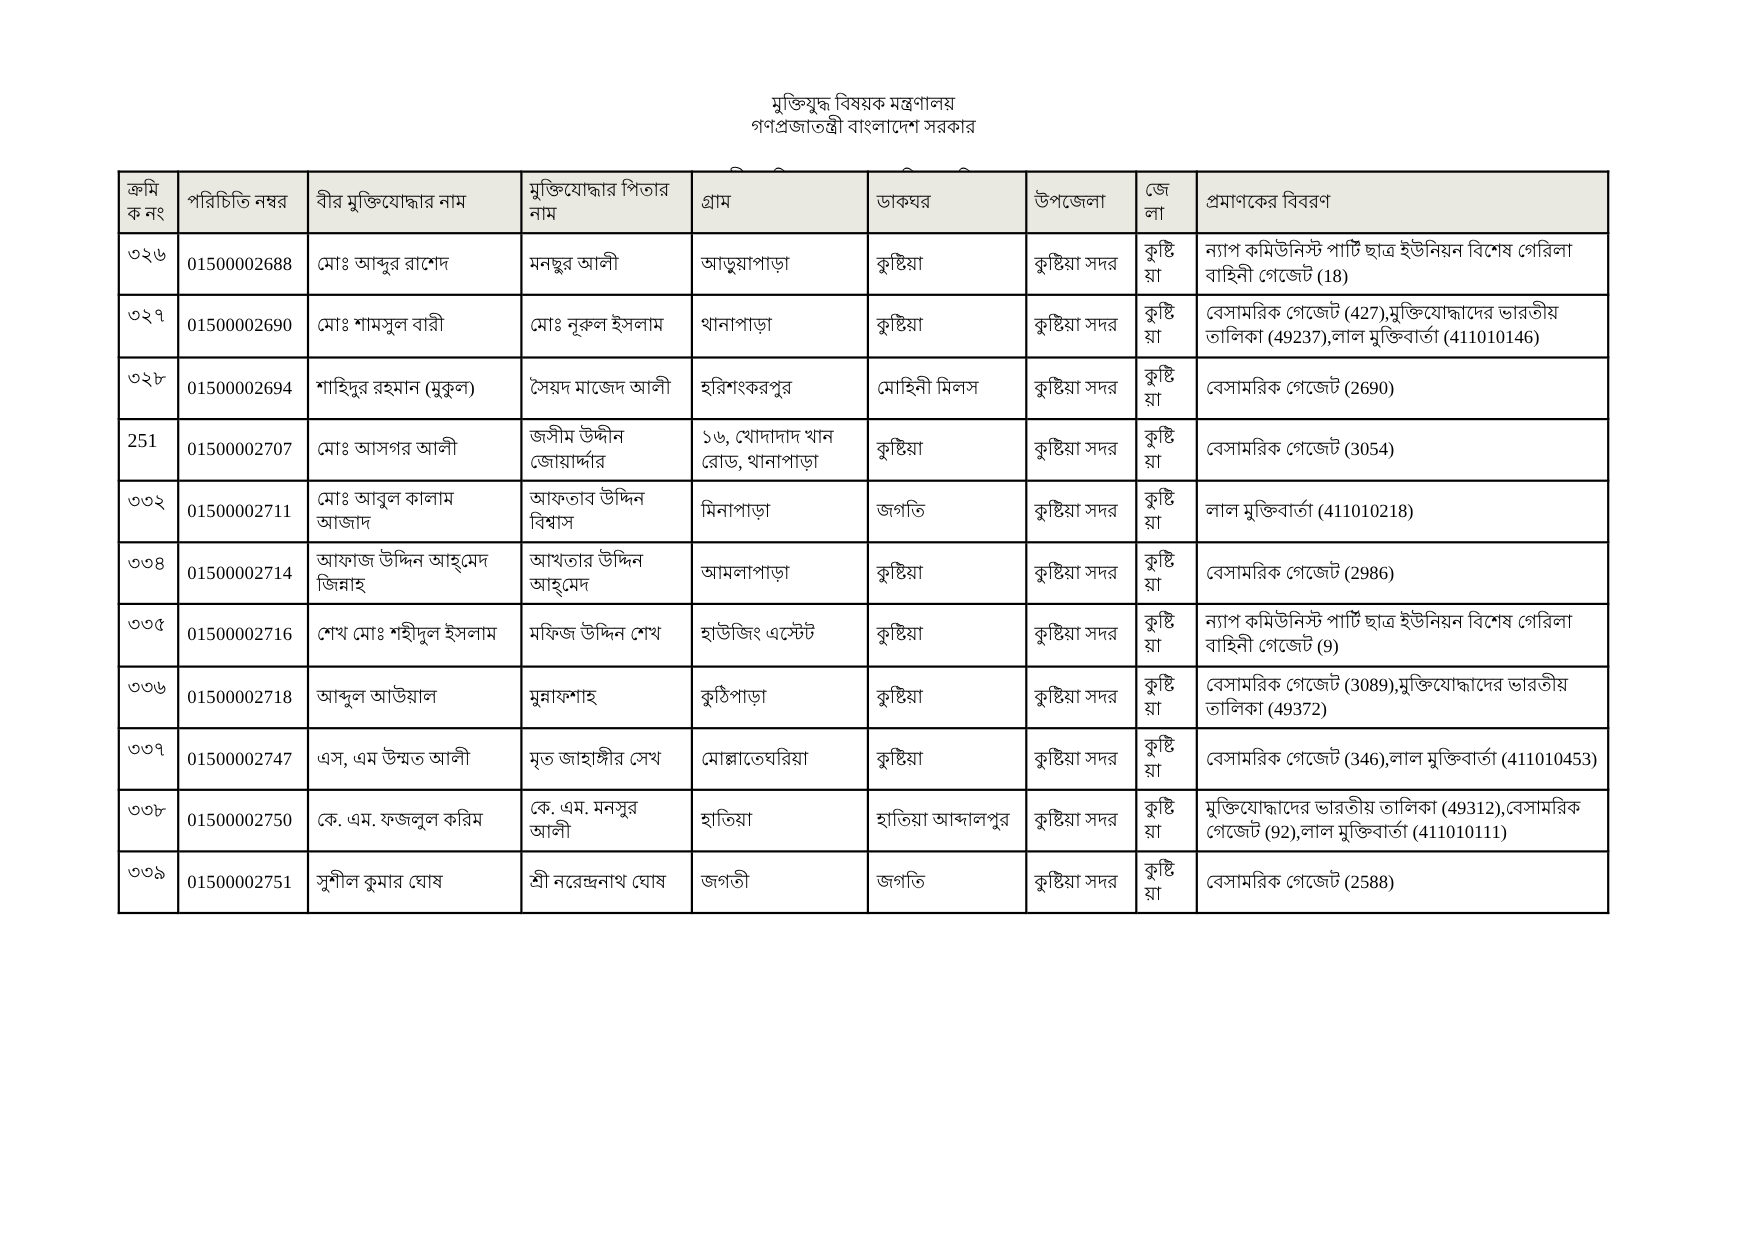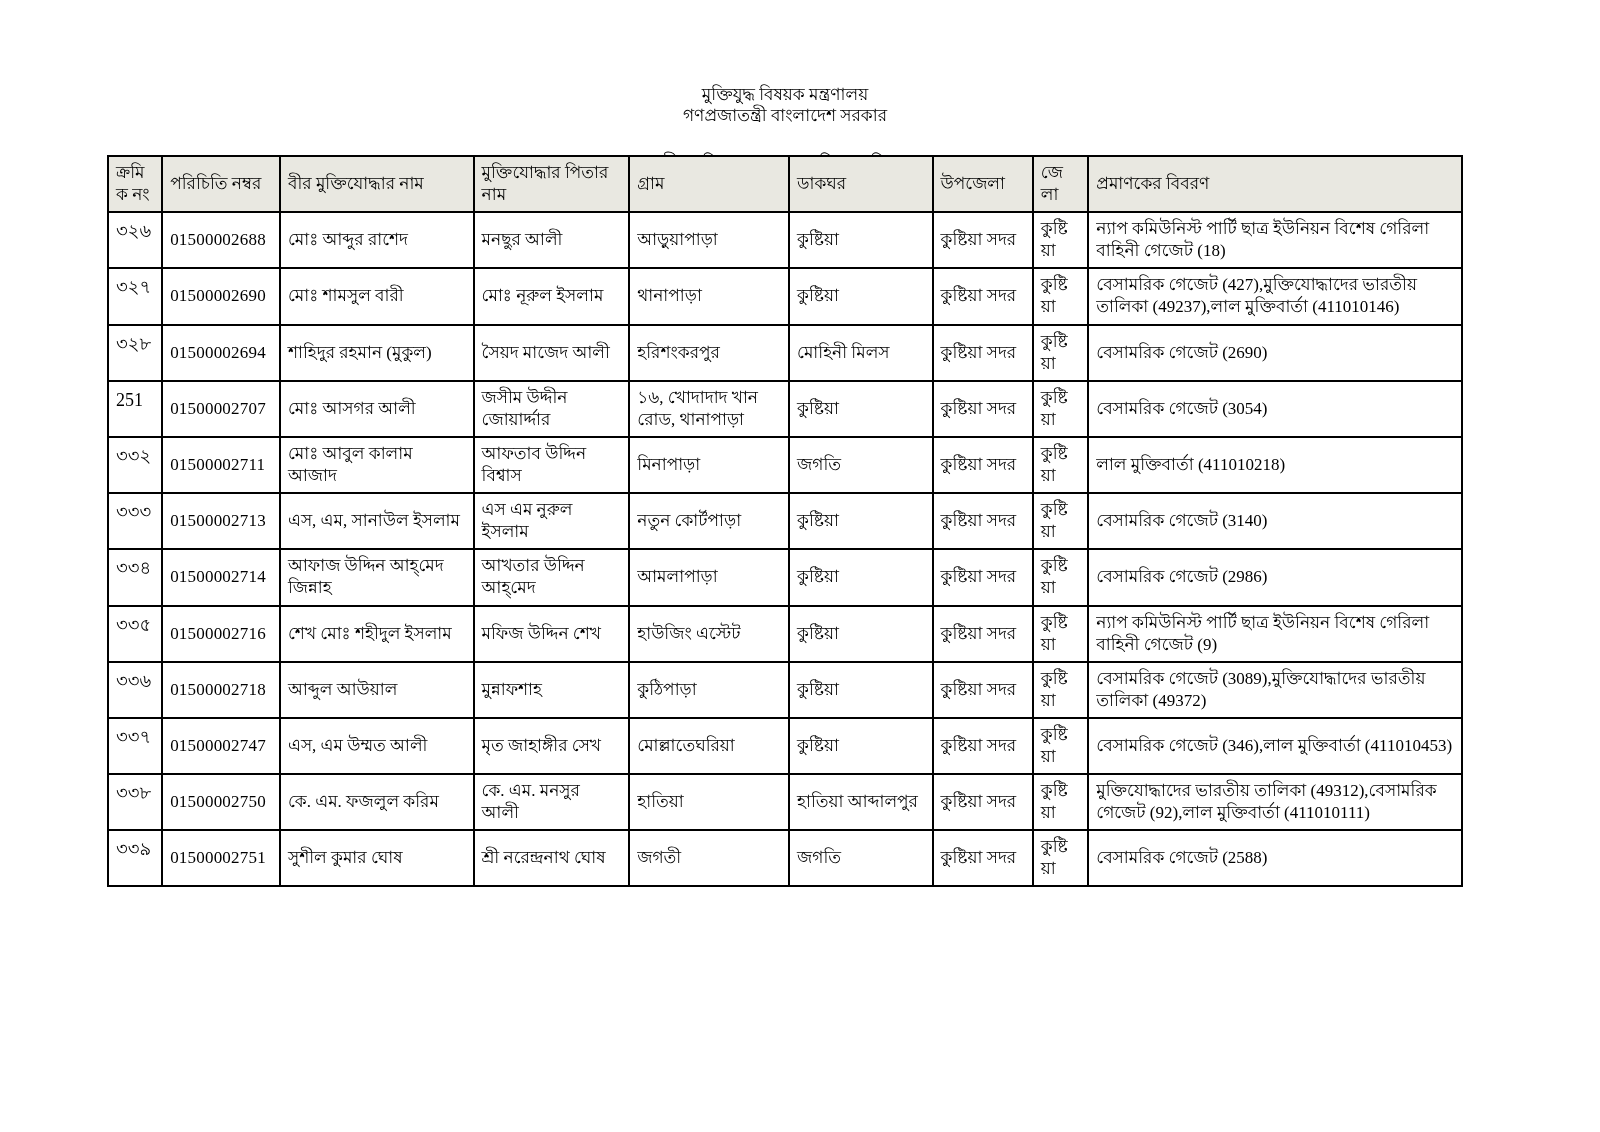--- a/index.html
+++ b/index.html
@@ -154,31 +154,20 @@
           <td class="col-1">01500002711</td>
           <td class="col-2">মোঃ আবুল কালাম আজাদ</td>
           <td class="col-3">আফতাব উদ্দিন বিশ্বাস</td>
           <td class="col-4">মিনাপাড়া</td>
           <td class="col-5">জগতি</td>
           <td class="col-6">কুষ্টিয়া সদর</td>
           <td class="col-7">কুষ্টিয়া</td>
           <td class="col-8">লাল মুক্তিবার্তা (411010218)</td>
         </tr>
         <tr>
-          <td class="col-0">৩৩৩</td>
-          <td class="col-1">01500002713</td>
-          <td class="col-2">এস, এম, সানাউল ইসলাম</td>
-          <td class="col-3">এস এম নুরুল ইসলাম</td>
-          <td class="col-4">নতুন কোর্টপাড়া</td>
-          <td class="col-5">কুষ্টিয়া</td>
-          <td class="col-6">কুষ্টিয়া সদর</td>
-          <td class="col-7">কুষ্টিয়া</td>
-          <td class="col-8">বেসামরিক গেজেট (3140)</td>
-        </tr>
-        <tr>
           <td class="col-0">৩৩৪</td>
           <td class="col-1">01500002714</td>
           <td class="col-2">আফাজ উদ্দিন আহ্‌মেদ জিন্নাহ</td>
           <td class="col-3">আখতার উদ্দিন আহ্‌মেদ</td>
           <td class="col-4">আমলাপাড়া</td>
           <td class="col-5">কুষ্টিয়া</td>
           <td class="col-6">কুষ্টিয়া সদর</td>
           <td class="col-7">কুষ্টিয়া</td>
           <td class="col-8">বেসামরিক গেজেট (2986)</td>
         </tr>

